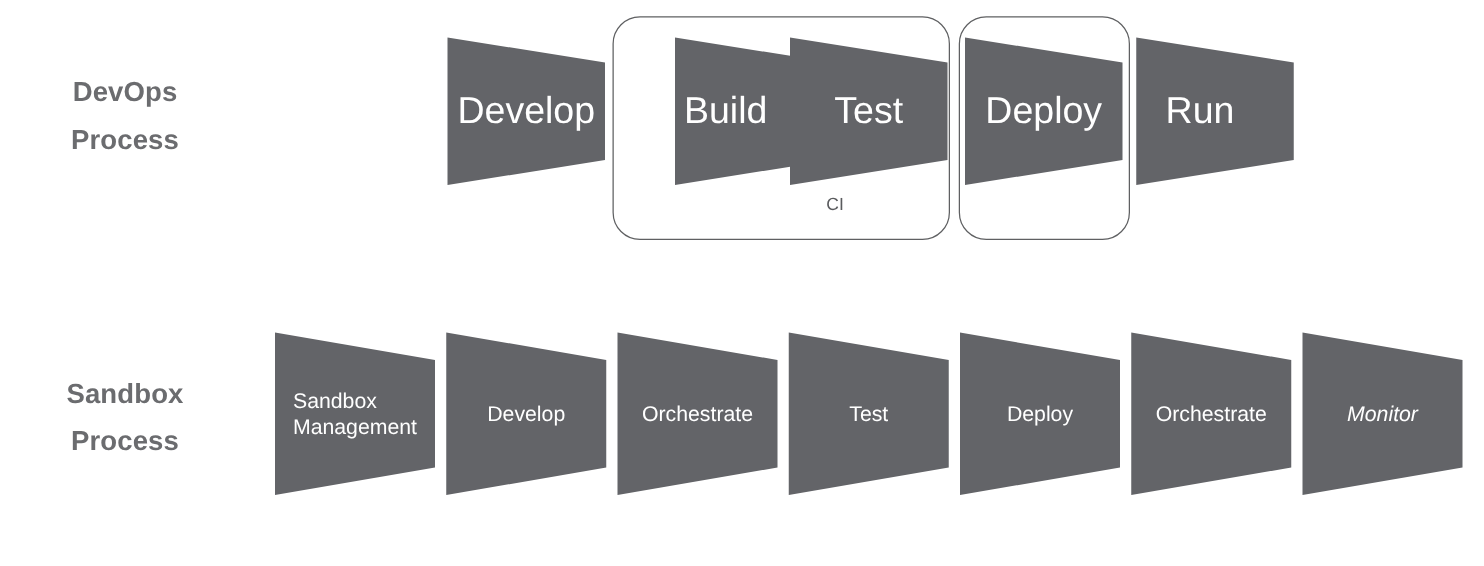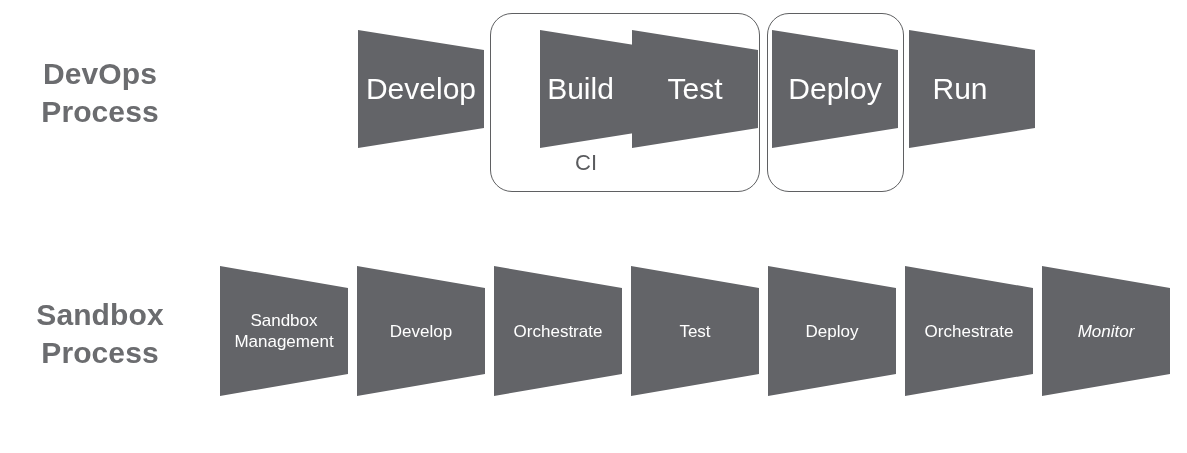--- a/index.html
+++ b/index.html
@@ -18,21 +18,21 @@
     position: absolute;
     left: 0;
     top: 0;
     width: 1187px;
     height: 453px;
   }
   .row-label {
     position: absolute;
     font-weight: bold;
     color: #6b6c6f;
-    font-size: 30px;
+    font-size: 22px;
     line-height: 38px;
     text-align: center;
     white-space: pre-line;
     letter-spacing: 0.1px;
   }
   #devops-row-label {
     left: 0px;
     top: 55px;
     width: 200px;
   }
@@ -51,21 +51,21 @@
   .stage-label {
     position: absolute;
     left: 0;
     top: 0;
     width: 100%;
     height: 100%;
     display: flex;
     align-items: center;
     justify-content: center;
     color: #ffffff;
-    text-align: center;
+    text-align: left;
     pointer-events: none;
     white-space: pre-line;
   }
   .row1 .stage-label {
     font-size: 30px;
     line-height: 34px;
   }
   .row2 .stage-label {
     font-size: 17px;
     line-height: 21px;
@@ -73,23 +73,23 @@
   .group-box {
     position: absolute;
     border: 1.4px solid #5f6062;
     border-radius: 22px;
     background: transparent;
     box-sizing: border-box;
   }
   .group-caption {
     position: absolute;
     color: #5a5b5e;
-    font-size: 22px;
+    font-size: 14px;
     line-height: 22px;
-    text-align: left;
+    text-align: right;
   }
 </style>
 </head>
 <body>
 
 <div id="diagram-root">
 
   <div class="row-label" id="devops-row-label">DevOps
 Process</div>
 

